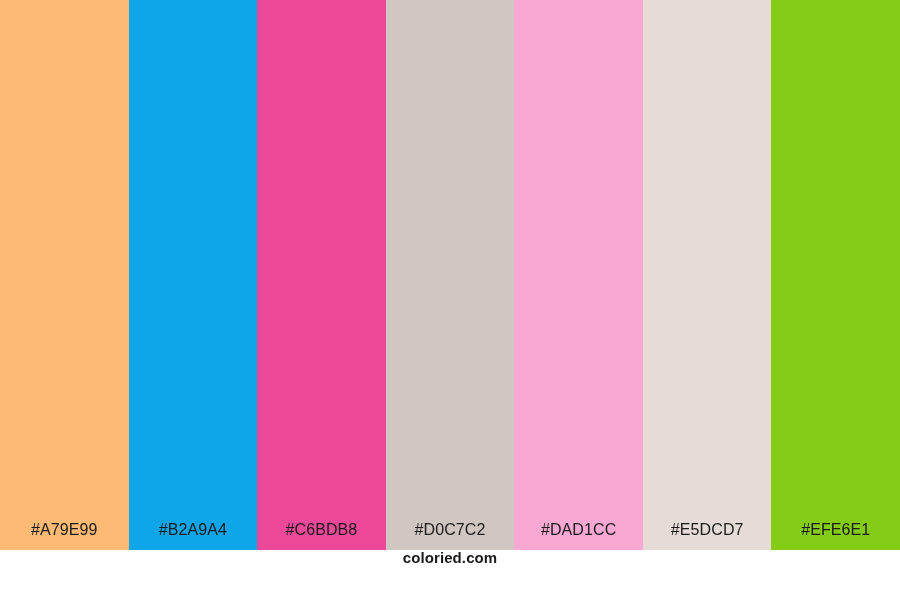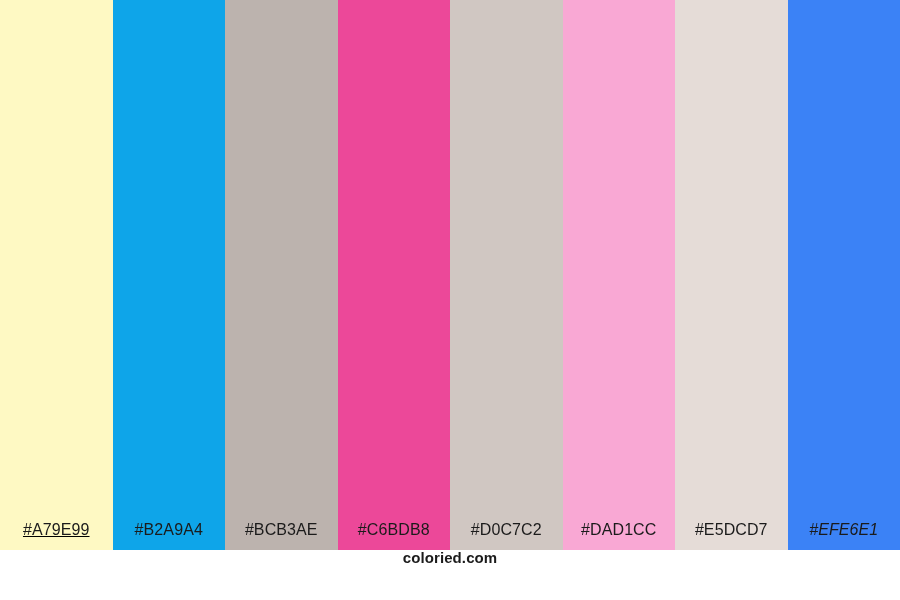--- a/index.html
+++ b/index.html
@@ -70,49 +70,46 @@
     -webkit-font-smoothing: antialiased;
   }
 </style>
 </head>
 <body>
 
 <div id="palette-page">
 
   <div id="swatch-strip">
 
-    <div class="swatch" style="background-color: #fef9c3; text-decoration: underline;">
+    <div class="swatch" style="background-color: #fdba74;">
       <span class="swatch-hex-label">#A79E99</span>
     </div>
 
     <div class="swatch" style="background-color: #0ea5e9;">
       <span class="swatch-hex-label">#B2A9A4</span>
     </div>
 
-    <div class="swatch" style="background-color: rgb(188, 179, 174);">
-      <span class="swatch-hex-label">#BCB3AE</span>
-    </div>
 
     <div class="swatch" style="background-color: #ec4899; justify-content: center;">
       <span class="swatch-hex-label">#C6BDB8</span>
     </div>
 
     <div class="swatch" style="background-color: rgb(208, 199, 194);">
       <span class="swatch-hex-label">#D0C7C2</span>
     </div>
 
     <div class="swatch" style="background-color: #f9a8d4;">
       <span class="swatch-hex-label">#DAD1CC</span>
     </div>
 
     <div class="swatch" style="background-color: rgb(229, 220, 215);">
       <span class="swatch-hex-label">#E5DCD7</span>
     </div>
 
-    <div class="swatch" style="background-color: #3b82f6; font-style: italic;">
+    <div class="swatch" style="background-color: #84cc16;">
       <span class="swatch-hex-label">#EFE6E1</span>
     </div>
 
   </div>
 
   <div id="footer-bar" style="background: rgb(255, 255, 255); color: rgb(27, 27, 27);">
     <span id="site-watermark">coloried.com</span>
   </div>
 
 </div>

